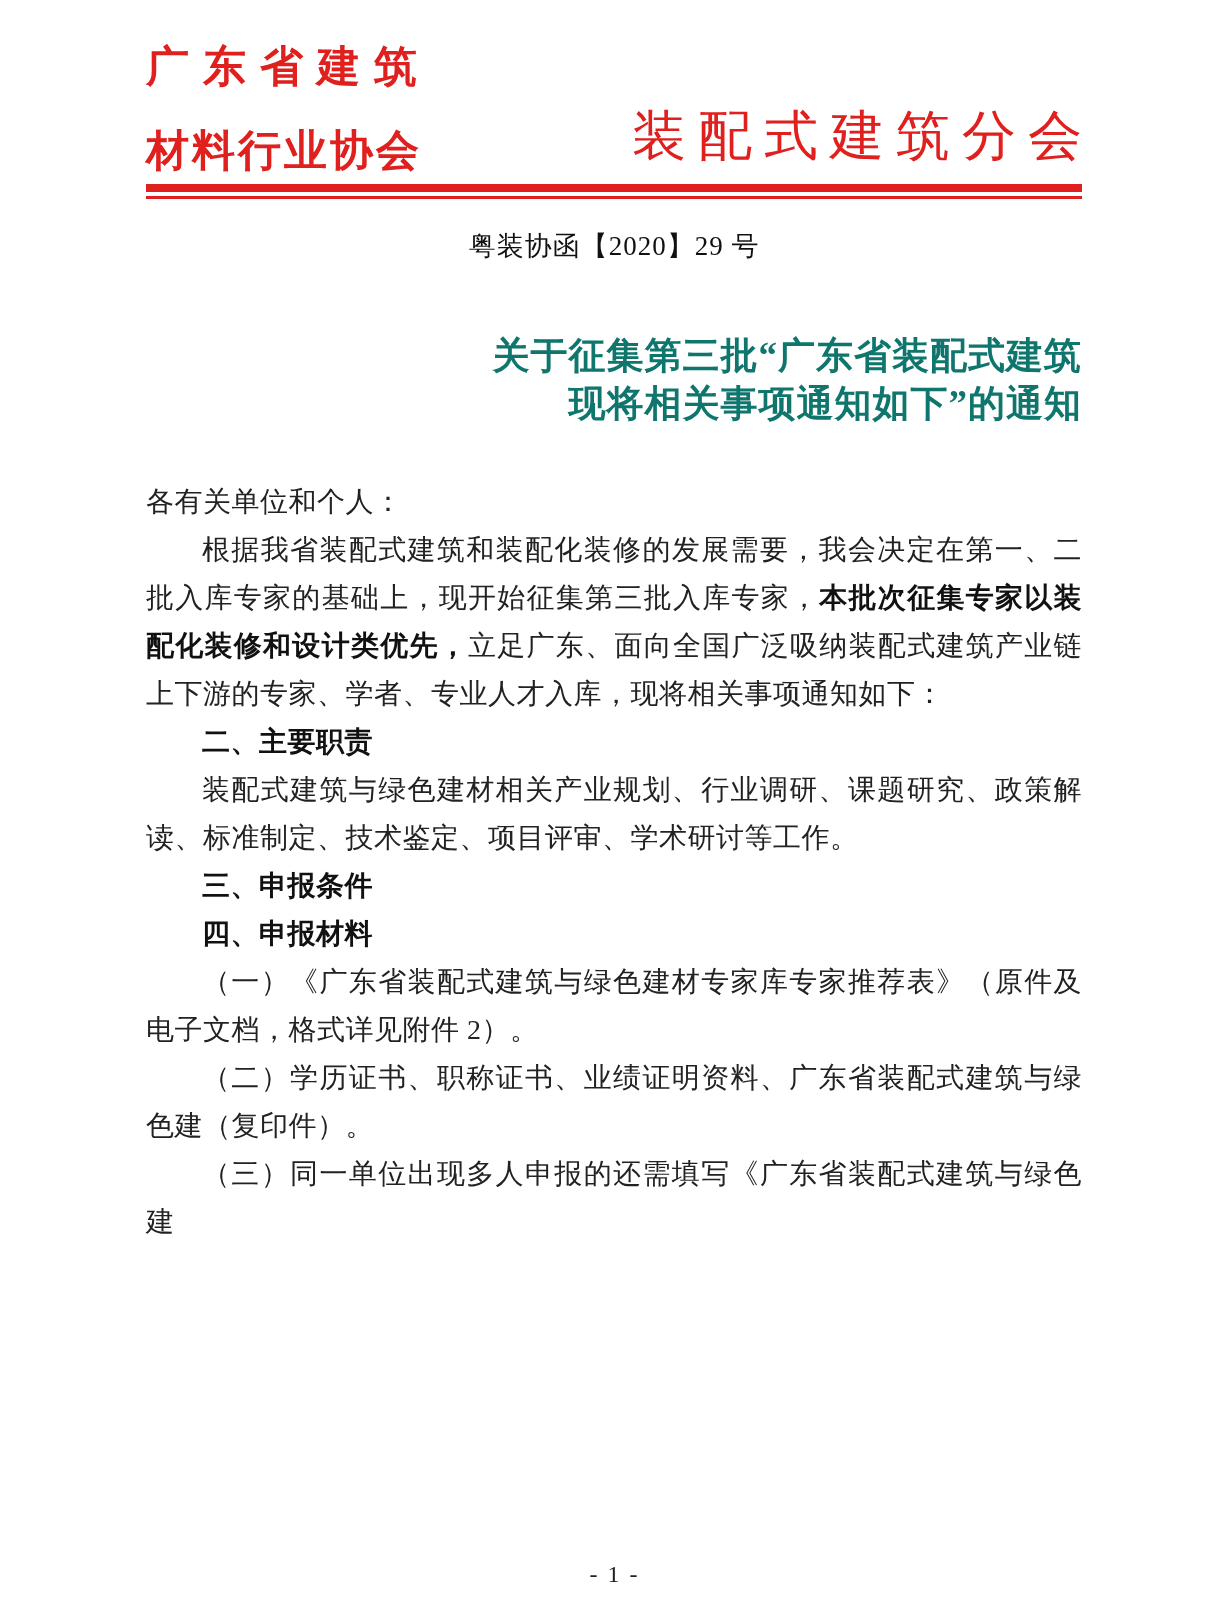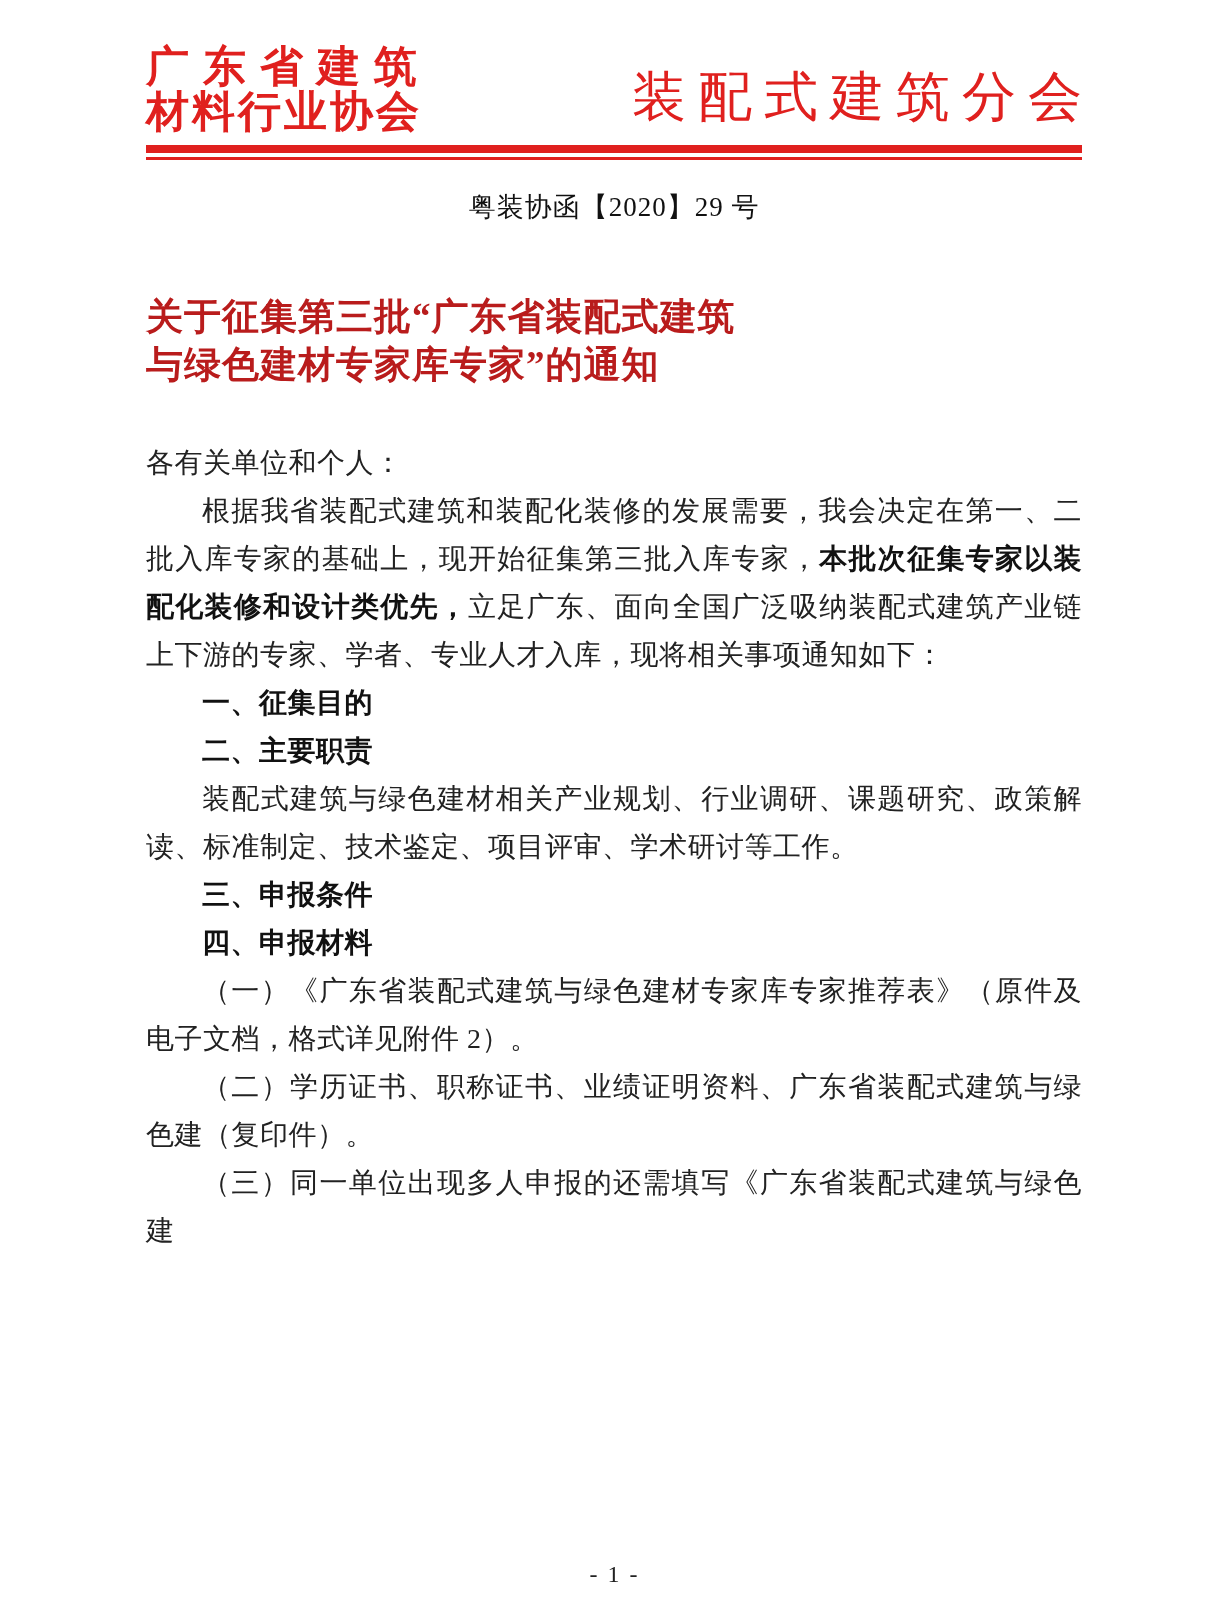--- a/index.html
+++ b/index.html
@@ -34,21 +34,21 @@
     display: flex;
     flex-direction: column;
     font-family: "Liberation Sans", "DejaVu Sans", sans-serif;
     font-weight: bold;
     font-size: 43px;
     line-height: 45px;
     white-space: nowrap;
     padding-bottom: 2px;
   }
   .org-line1 { letter-spacing: 14px; margin-right: -14px; }
-  .org-line2 { letter-spacing: 3px;  margin-right: -3px; }
+  .org-line2 { letter-spacing: 3px;  margin-right: -3px; margin-top: 39px; }
   .branch-name {
     font-family: "Liberation Sans", "DejaVu Sans", sans-serif;
     font-weight: normal;
     font-size: 54px;
     line-height: 80px;
     letter-spacing: 12px;
     margin-right: -12px;
     white-space: nowrap;
     flex: 1 0 auto;
     text-align: right;
@@ -63,26 +63,26 @@
     text-align: center;
     font-size: 27px;
     line-height: 32px;
     letter-spacing: 1px;
     color: #111;
   }
 
   
   .doc-title {
     margin-top: 70px;
-    text-align: left;
+    text-align: right;
     font-weight: bold;
     font-size: 37px;
     line-height: 48px;
     letter-spacing: 1px;
-    color: #b91c1c;
+    color: #0f766e;
   }
 
   
   .doc-body {
     margin-top: 50px;
     font-size: 28px;
     line-height: 48px;
     text-align: justify;
     letter-spacing: 0.5px;
     color: #222;
@@ -126,29 +126,28 @@
   <div class="head-rule">
     <div class="thick"></div>
     <div class="gap"></div>
     <div class="thin"></div>
   </div>
 
   <div class="doc-number">粤装协函【2020】29 号</div>
 
   <div class="doc-title">
     <div>关于征集第三批“广东省装配式建筑</div>
-    <div>与绿色建材专家库专家”的通知</div>
+    <div>现将相关事项通知如下”的通知</div>
   </div>
 
   <div class="doc-body">
     <p class="salutation">各有关单位和个人：</p>
 
     <p class="para"><span>根据我省装配式建筑和装配化装修的发展需要，我会决定在第一、二批入库专家的基础上，现开始征集第三批入库专家，</span><span class="bold-run">本批次征集专家以装配化装修和设计类优先，</span><span>立足广东、面向全国广泛吸纳装配式建筑产业链上下游的专家、学者、专业人才入库，现将相关事项通知如下：</span></p>
 
-    <p class="sec-heading">一、征集目的</p>
 
     <p class="sec-heading">二、主要职责</p>
     <p class="para">装配式建筑与绿色建材相关产业规划、行业调研、课题研究、政策解读、标准制定、技术鉴定、项目评审、学术研讨等工作。</p>
 
     <p class="sec-heading">三、申报条件</p>
 
     <p class="sec-heading">四、申报材料</p>
     <p class="para">（一）《广东省装配式建筑与绿色建材专家库专家推荐表》（原件及电子文档，格式详见附件 2）。</p>
     <p class="para">（二）学历证书、职称证书、业绩证明资料、广东省装配式建筑与绿色建（复印件）。</p>
     <p class="para">（三）同一单位出现多人申报的还需填写《广东省装配式建筑与绿色建</p>

